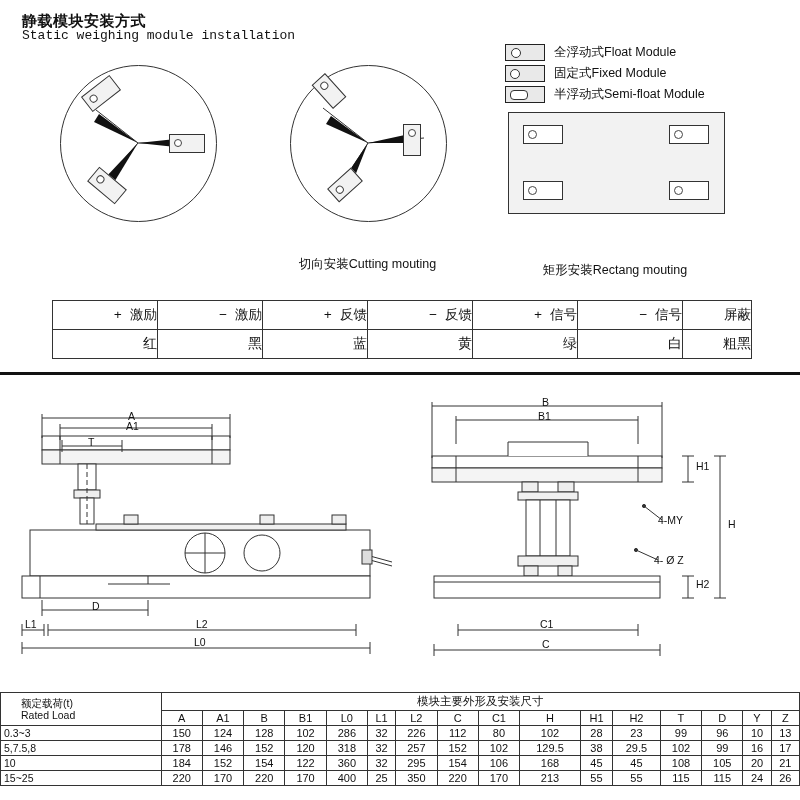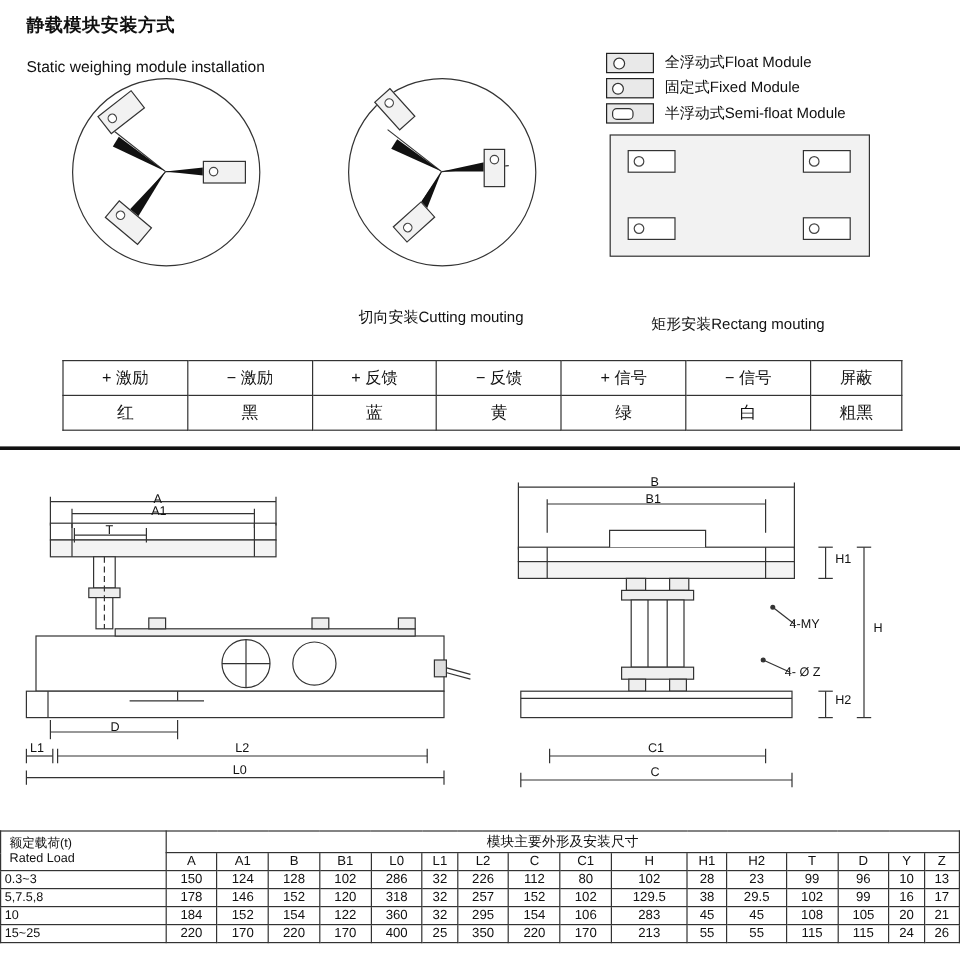--- a/index.html
+++ b/index.html
@@ -8,21 +8,21 @@
     background:#ffffff;
     font-family:"Liberation Sans", sans-serif;
     color:#111;
     position:relative;
     overflow:hidden;
   }
   .wrap{position:relative;width:739px;height:800px;}
 
   
   .title-cn{position:absolute;left:22px;top:12px;font-size:15px;font-weight:bold;letter-spacing:.5px;}
-  .title-en{position:absolute;left:22px;top:48px;font-size:13px;}
+  .title-en{position:absolute;left:22px;top:28px;font-size:13px;font-family:Liberation Mono, monospace;}
 
   .legend{position:absolute;left:505px;top:42px;}
   .legend-row{display:flex;align-items:center;height:21px;}
   .legend-swatch{
     width:38px;height:15px;border:1px solid #222;background:#e9e9e9;
     position:relative;margin-right:9px;
   }
   .legend-swatch .dot{
     position:absolute;left:4px;top:3px;width:8px;height:8px;border:1px solid #333;border-radius:50%;
     background:#fff;
@@ -53,41 +53,41 @@
   .rect-mod .mpad{
     position:absolute;width:38px;height:17px;border:1px solid #333;background:#fff;
   }
   .rect-mod .mpad .dot{position:absolute;left:4px;top:4px;width:7px;height:7px;border:1px solid #444;border-radius:50%;}
 
   
   table.wire{
     position:absolute;left:52px;top:300px;border-collapse:collapse;width:700px;
   }
   table.wire td{
-    border:1px solid #333;height:28px;text-align:center;font-size:13.5px;padding:0;
+    border:1px solid #333;height:28px;text-align:right;font-size:13.5px;padding:0;font-family:Liberation Mono, monospace;
   }
   table.wire tr.colors td{font-size:14px;}
 
   
   .divider{position:absolute;left:0;top:372px;width:800px;height:3px;background:#111;}
 
   
   .draw{position:absolute;}
   .lbl{position:absolute;font-size:10.5px;font-family:"Liberation Sans", sans-serif;}
 
   
   table.spec{
     position:absolute;left:0;top:692px;border-collapse:collapse;width:800px;
   }
   table.spec td,table.spec th{
     border:1px solid #333;font-size:11px;text-align:center;padding:1px 0;font-weight:normal;
   }
   table.spec .hdr-main{font-size:11.5px;}
   table.spec .first-col{font-size:10.5px;text-align:left;padding-left:3px;white-space:nowrap;}
-  table.spec .rl{font-size:10.5px;line-height:1.15;text-align:left;padding-left:7px;}
+  table.spec .rl{font-size:10.5px;line-height:1.15;text-align:left;padding-left:20px;}
 </style>
 </head>
 <body>
 
 <div class="wrap">
 
   <div class="title-cn">静载模块安装方式</div>
   <div class="title-en">Static weighing module installation</div>
 
   <div class="legend">
@@ -415,21 +415,21 @@
       <td class="first-col">10</td>
       <td>184</td>
       <td>152</td>
       <td>154</td>
       <td>122</td>
       <td>360</td>
       <td>32</td>
       <td>295</td>
       <td>154</td>
       <td>106</td>
-      <td>283</td>
+      <td>168</td>
       <td>45</td>
       <td>45</td>
       <td>108</td>
       <td>105</td>
       <td>20</td>
       <td>21</td>
     </tr>
 
     <tr>
       <td class="first-col">15~25</td>

